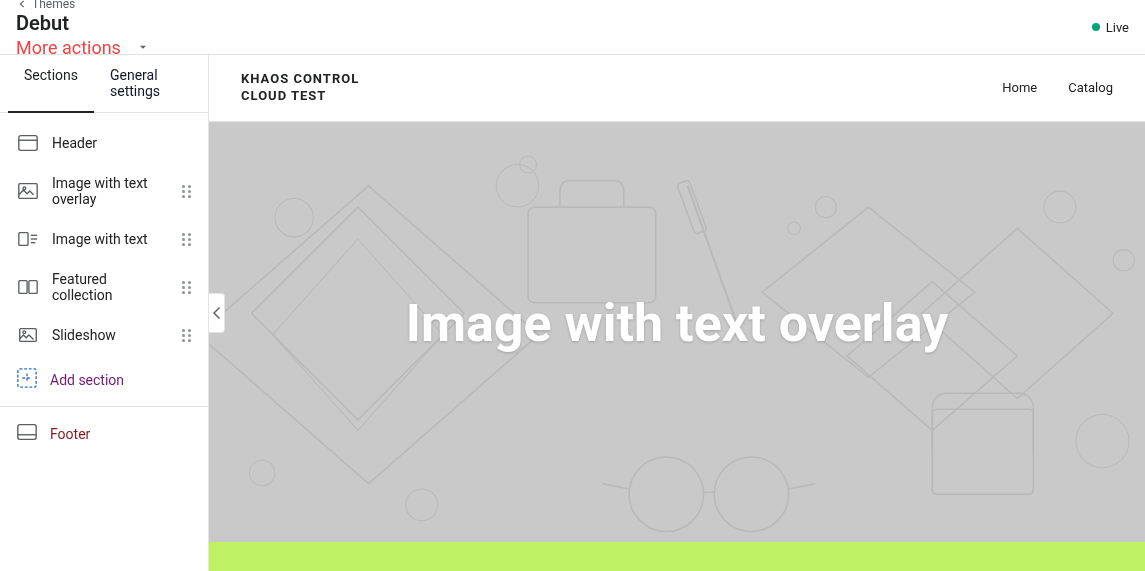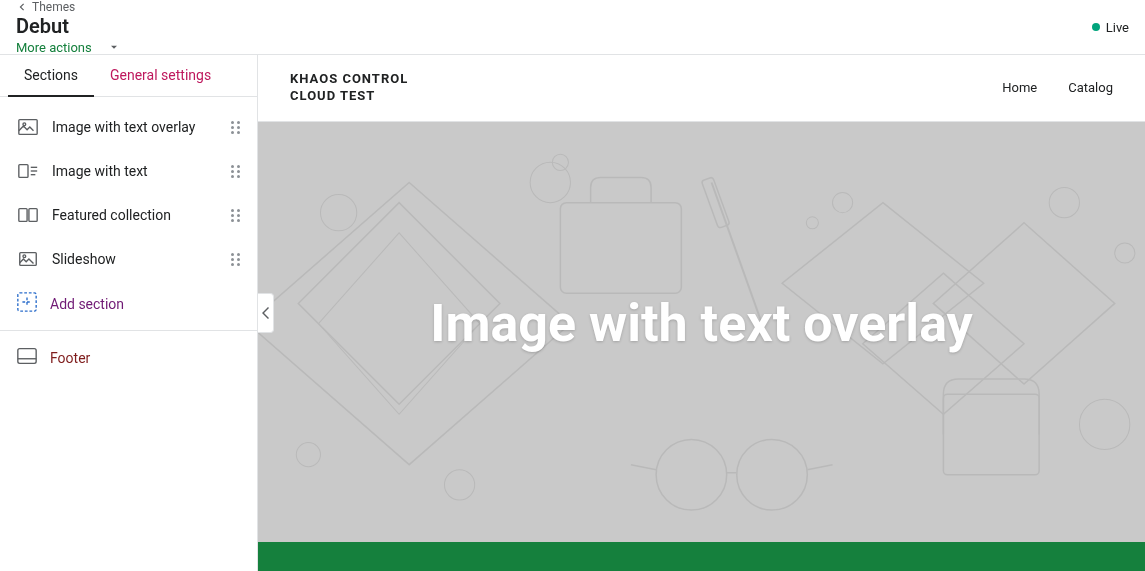--- a/index.html
+++ b/index.html
@@ -33,22 +33,22 @@
     .theme-name {
       font-size: 20px;
       font-weight: 600;
       color: #202223;
       line-height: 1.2;
     }
     .more-actions {
       display: flex;
       align-items: center;
       gap: 16px;
-      font-size: 13px;
-      color: #15803d;
+      font-size: 18px;
+      color: #ef4444;
       cursor: pointer;
       margin-top: 2px;
     }
     .live-badge {
       display: flex;
       align-items: center;
       gap: 6px;
       font-size: 13px;
       color: #202223;
       margin-left: auto;
@@ -62,39 +62,39 @@
 
     
     .main-layout {
       display: flex;
       flex: 1;
       overflow: hidden;
     }
 
     
     .sidebar {
-      width: 258px;
+      width: 209px;
       background: #fff;
       border-right: 1px solid #e1e3e5;
       display: flex;
       flex-direction: column;
       flex-shrink: 0;
       overflow-y: auto;
     }
 
     
     .tabs {
       display: flex;
       border-bottom: 1px solid #e1e3e5;
       padding: 0 8px;
     }
     .tab {
       padding: 12px 16px;
       font-size: 14px;
-      color: #be185d;
+      color: #0f172a;
       cursor: pointer;
       border-bottom: 2px solid transparent;
       margin-bottom: -1px;
     }
     .tab.active {
       color: #202223;
       border-bottom-color: #202223;
     }
 
     
@@ -194,21 +194,21 @@
       justify-content: center;
       cursor: pointer;
       z-index: 5;
       border-radius: 0 4px 4px 0;
     }
 
     
     .store-preview {
       width: 100%;
       min-height: 100%;
-      background: #15803d;
+      background: #bef264;
     }
 
     .store-nav {
       display: flex;
       align-items: center;
       padding: 16px 32px;
       background: #fff;
       border-bottom: 1px solid #e1e3e5;
     }
     .store-logo {
@@ -312,20 +312,29 @@
       <div class="tab active">
         <span>Sections</span>
       </div>
       <div class="tab">
         <span>General settings</span>
       </div>
     </div>
 
     <div class="section-list">
 
+      <div class="section-item">
+        <div class="icon">
+          <svg class="icon-svg" viewBox="0 0 24 24" fill="none" stroke="#5c5f62" stroke-width="1.5">
+            <rect x="2" y="4" width="20" height="16" rx="2"></rect>
+            <line x1="2" y1="9" x2="22" y2="9"></line>
+          </svg>
+        </div>
+        <span class="label">Header</span>
+      </div>
 
       <div class="section-item">
         <div class="icon">
           <svg class="icon-svg" viewBox="0 0 24 24" fill="none" stroke="#5c5f62" stroke-width="1.5">
             <rect x="2" y="4" width="20" height="16" rx="1"></rect>
             <path d="M2 16l5-5 4 4 3-3 4 4"></path>
             <circle cx="8" cy="9" r="1.5"></circle>
           </svg>
         </div>
         <span class="label">Image with text overlay</span>

